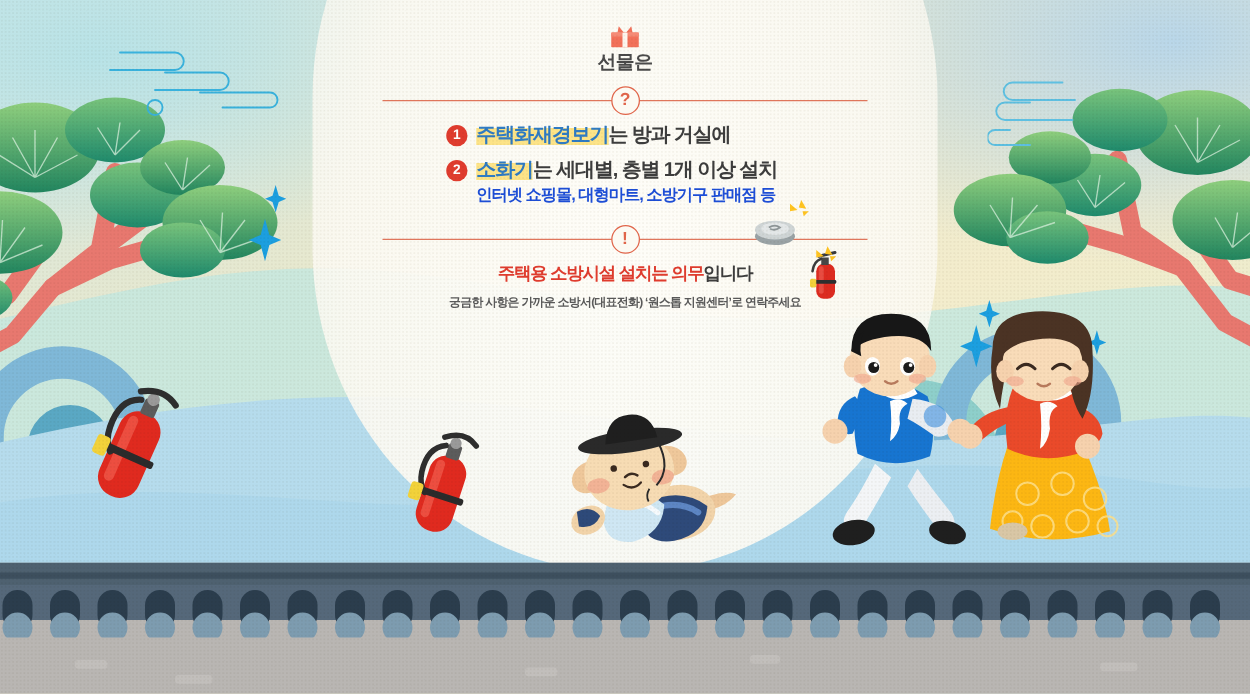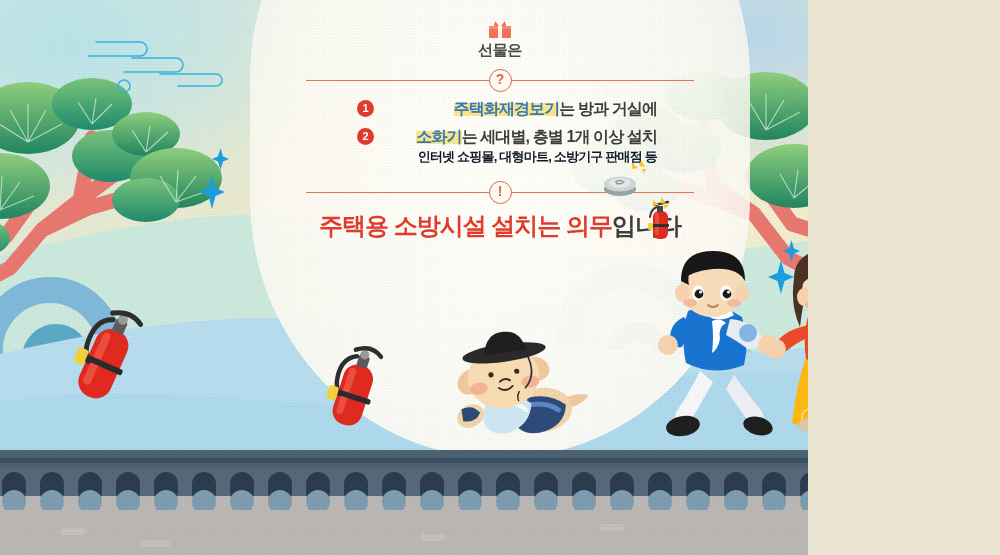--- a/index.html
+++ b/index.html
@@ -1,21 +1,21 @@
 <!DOCTYPE html>
 <html lang="ko"><head>
 <meta charset="utf-8">
 <style>
   html,body{margin:0;padding:0;}
   body{
     width:1000px;height:555px;overflow:hidden;
     font-family:"Liberation Sans","DejaVu Sans",sans-serif;
     background:#eae6d2;
   }
-  .stage{position:relative;width:808px;height:555px;overflow:hidden;}
+  .stage{position:relative;width:1000px;height:555px;overflow:hidden;}
 
   
   .sky{
     position:absolute;inset:0;
     background:
       radial-gradient(ellipse 70% 55% at 50% 78%, rgba(247,238,199,.95) 0%, rgba(247,238,199,0) 62%),
       radial-gradient(ellipse 45% 40% at 8% 8%, rgba(183,227,232,.95) 0%, rgba(183,227,232,0) 70%),
       radial-gradient(ellipse 50% 45% at 94% 6%, rgba(183,214,235,.95) 0%, rgba(183,214,235,0) 72%),
       linear-gradient(160deg,#cfe6e6 0%, #e8e9cf 34%, #f4edcd 55%, #e6eccf 76%, #d3e7e2 100%);
   }
@@ -96,36 +96,36 @@
   }
   .q-title .tail{color:#3b87cf;}
 
   .items{margin:0 auto;width:300px;text-align:left;padding-left:14px;}
   .item{display:flex;align-items:flex-start;margin-bottom:7px;position:relative;}
   .badge{
     flex:0 0 auto;width:17px;height:17px;border-radius:50%;
     background:#e03c2e;color:#fff;font-size:11px;font-weight:700;
     line-height:17px;text-align:center;margin-right:7px;margin-top:2px;
   }
-  .itxt{flex:1;text-align:right;}
+  .itxt{flex:1;}
   .iline{
     font-size:16px;font-weight:700;letter-spacing:-.9px;color:#3d3d3d;
     line-height:1.32;white-space:nowrap;
   }
   .iline .mark{
     color:#2f7bc4;
     background:linear-gradient(transparent 16%, #fde488 16%, #fde488 92%, transparent 92%);
   }
   .isub{
-    font-size:13px;font-weight:700;letter-spacing:-.8px;color:#0f172a;
+    font-size:13px;font-weight:700;letter-spacing:-.8px;color:#1d4ed8;
     line-height:1.3;margin-top:1px;white-space:nowrap;
   }
 
   .final-line{
-    font-size:24px;font-weight:700;letter-spacing:-1px;color:#e03c2e;
+    font-size:14px;font-weight:700;letter-spacing:-1px;color:#e03c2e;
     margin:2px 0 3px;line-height:1.3;white-space:nowrap;
   }
   .final-line .tail{color:#3d3d3d;}
   .final-note{
     font-size:9.5px;font-weight:700;letter-spacing:-.55px;color:#5a5a5a;
     line-height:1.3;white-space:nowrap;
   }
 
   
   .detector{position:absolute;left:601px;top:172px;width:38px;height:26px;}
@@ -307,20 +307,21 @@
 
     </div>
 
     <div class="divider" style="margin-top:14px">
       <span class="dmark">!</span>
     </div>
 
     <p class="final-line">
       <span>주택용 소방시설 설치는 의무</span><span class="tail">입니다</span>
     </p>
+    <p class="final-note">궁금한 사항은 가까운 소방서(대표전화) ‘원스톱 지원센터’로 연락주세요</p>
   </div>
 
   <svg class="detector" viewBox="0 0 38 26">
     <ellipse cx="19" cy="17" rx="16" ry="7" fill="#9aa3a6"></ellipse>
     <ellipse cx="19" cy="12" rx="16" ry="7.5" fill="#cfd5d6"></ellipse>
     <ellipse cx="19" cy="11" rx="11" ry="5" fill="#e3e7e8"></ellipse>
     <path d="M14,10 q5,-3 9,0 q-4,3 -8,1" fill="none" stroke="#8e9698" stroke-width="1.4"></path>
   </svg>
   <svg style="position:absolute;left:627px;top:158px;width:22px;height:20px" viewBox="0 0 22 20">
     <path d="M14,2 L18,9 L12,8 Z" fill="#ffc421"></path>

